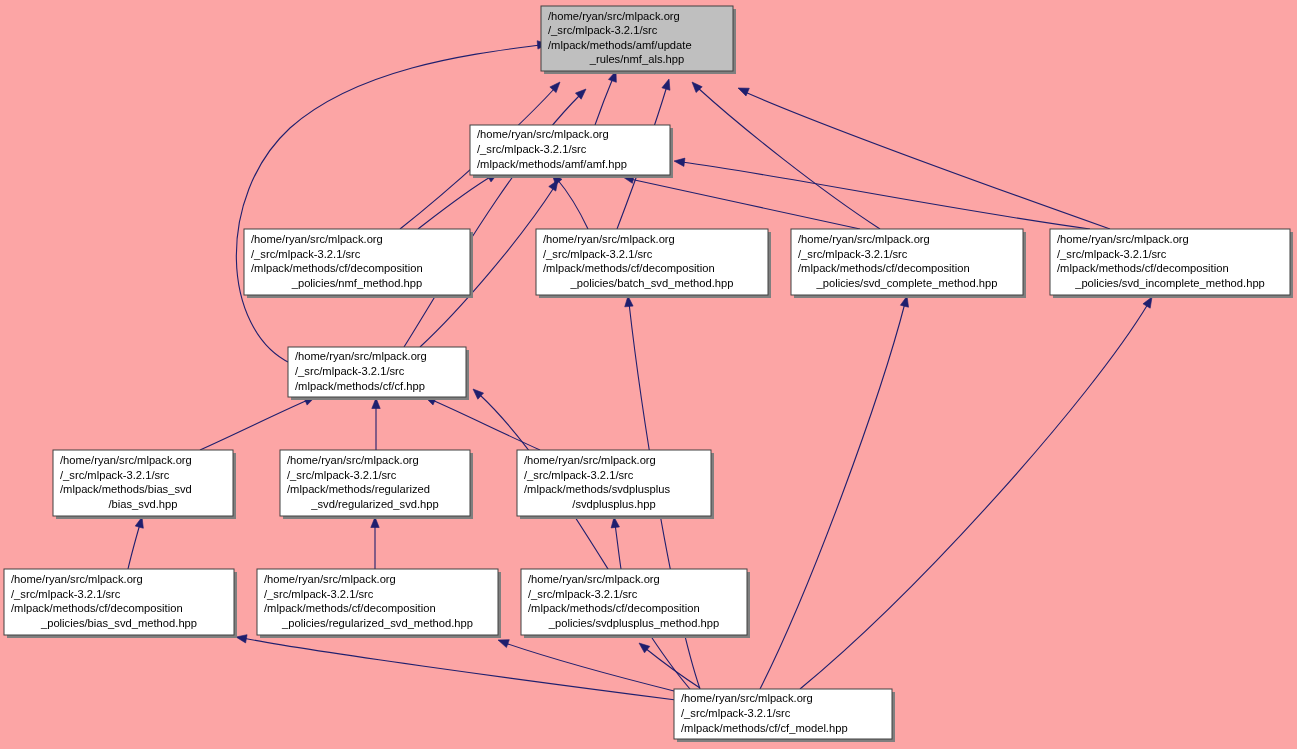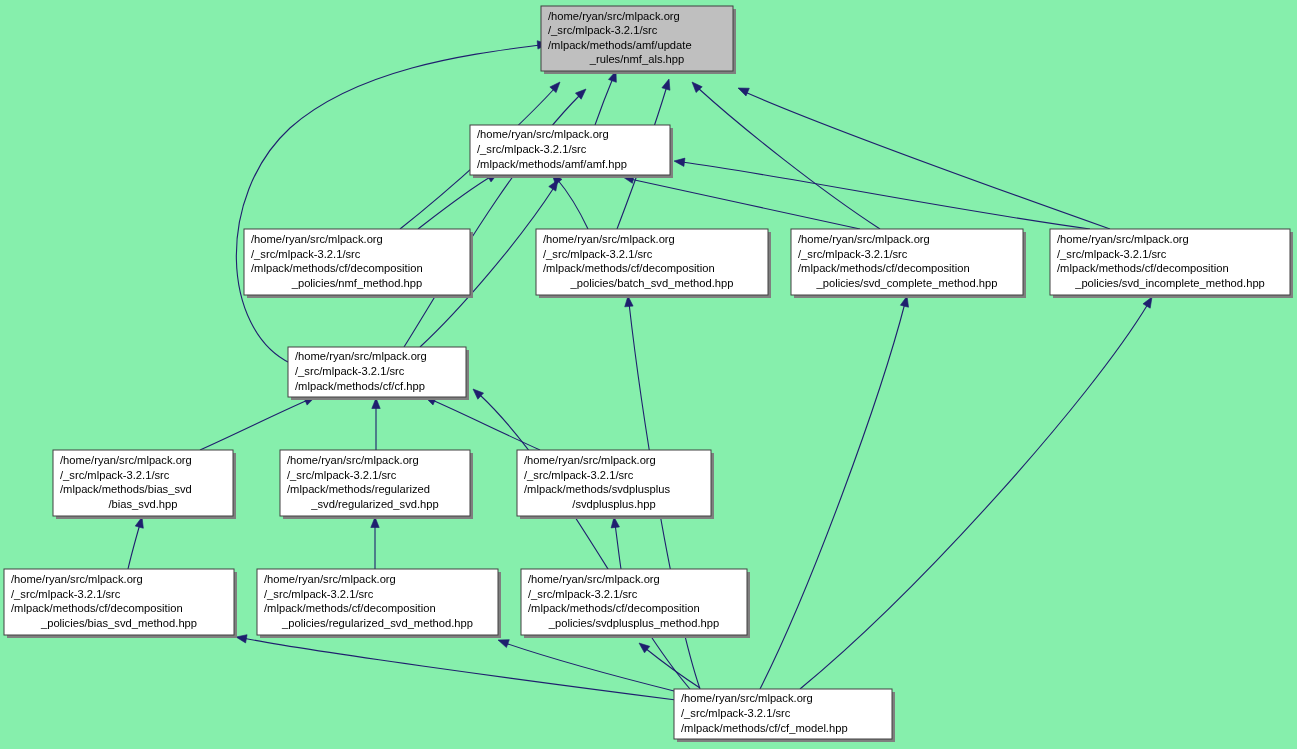--- a/index.html
+++ b/index.html
@@ -4,21 +4,21 @@
 <style>
   html, body {
     margin: 0;
     padding: 0;
     background: #ffffff;
   }
   #graph-root {
     position: relative;
     width: 1297px;
     height: 749px;
-    background: #86efac;
+    background: #fca5a5;
     font-family: "Liberation Sans", sans-serif;
     overflow: hidden;
   }
   svg.graph-canvas {
     position: absolute;
     top: 0;
     left: 0;
     width: 1297px;
     height: 749px;
   }

